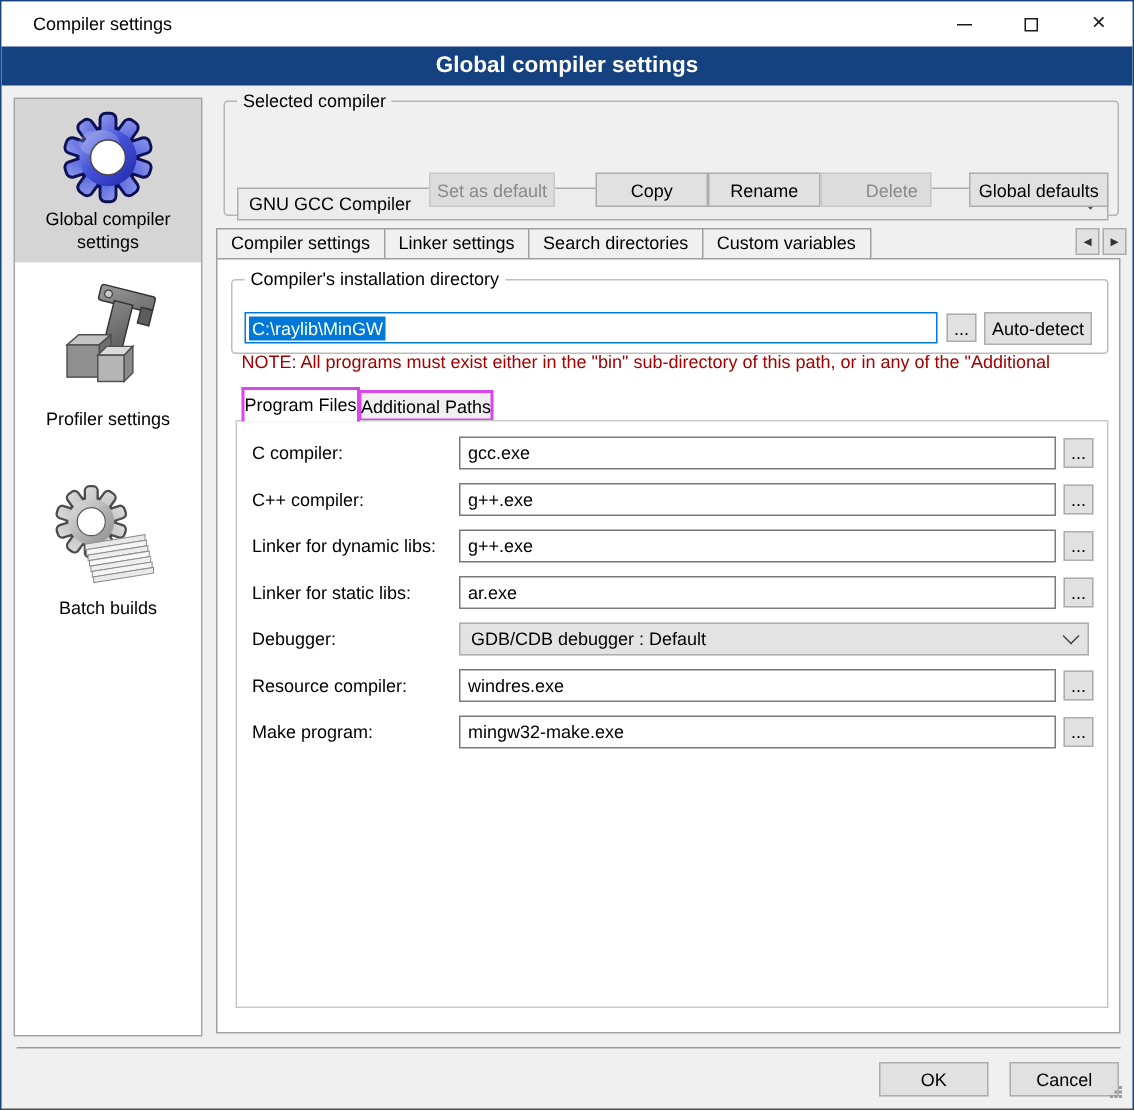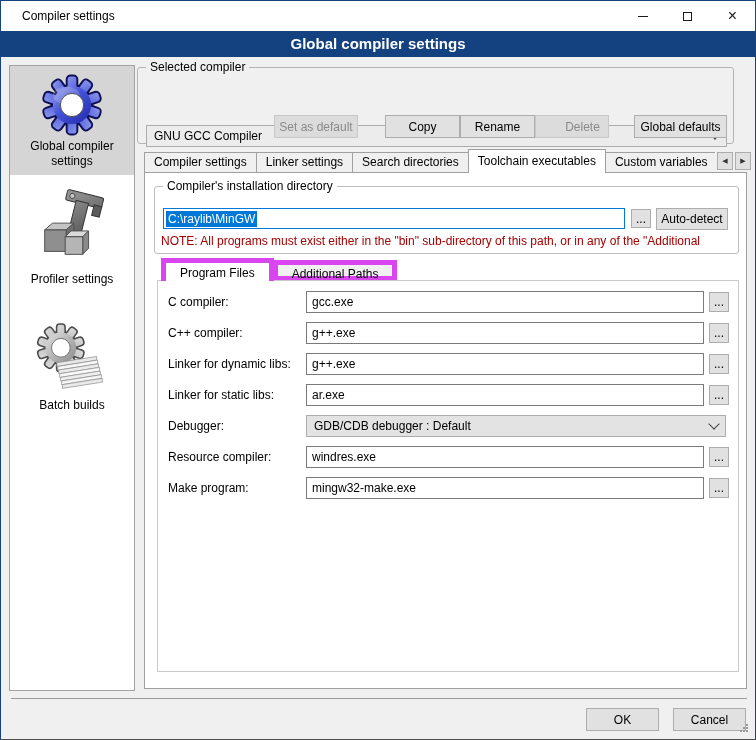--- a/index.html
+++ b/index.html
@@ -35,53 +35,53 @@
   .legend.on-white{background:#fff;}
   
   .btn{position:absolute;background:#e1e1e1;border:1px solid #adadad;box-sizing:border-box;
        display:flex;align-items:center;justify-content:center;font-size:12px;cursor:default;}
   .btn.disabled{background:#dcdcdc;border-color:#c8c8c8;color:#8a8a8a;}
   .combo{background:#ececec;border:1px solid #adadad;box-sizing:border-box;
          display:flex;align-items:center;padding:0 7px;cursor:default;}
   .chev{width:7px;height:7px;border-right:1.4px solid #444;border-bottom:1.4px solid #444;
         transform:rotate(45deg);margin-left:auto;margin-top:-4px;flex:0 0 auto;}
   
-  .gb1{left:136px;top:66px;width:597px;height:77px;}
+  .gb1{left:148px;top:66px;width:597px;height:77px;}
   .combo1{position:absolute;left:8px;top:21px;width:581px;height:22px;margin-top:36px;}
   .gb1 .btn{top:47px;height:23px;}
   .b-set{left:136px;width:84px;}
   .b-copy{left:247px;width:75px;}
   .b-rename{left:322px;width:75px;}
   .b-delete{left:397px;width:74px;padding-left:21px;}
   .b-reset{left:496px;width:93px;}
   
   .tabs{position:absolute;left:143px;top:148px;width:571px;height:24px;display:flex;
         align-items:flex-end;overflow:hidden;}
   .tab{height:21px;box-sizing:border-box;border:1px solid #a0a0a0;margin-left:-1px;
        background:#f0f0f0;padding:0 9px;line-height:19px;white-space:nowrap;cursor:default;}
   .tab:first-child{margin-left:0;}
   .tab.active{height:24px;background:#fff;border-bottom:none;position:relative;z-index:5;line-height:22px;}
   .tab-scroll{position:absolute;left:716px;top:151px;display:flex;gap:2px;z-index:6;}
   .scroll-btn{width:16px;height:18px;background:#e1e1e1;border:1px solid #adadad;box-sizing:border-box;
               display:flex;align-items:center;justify-content:center;font-size:7px;color:#333;cursor:default;}
   
   .page{position:absolute;left:143px;top:171px;width:603px;height:517px;background:#fff;
         border:1px solid #a0a0a0;box-sizing:border-box;z-index:1;}
-  .gb2{left:9px;top:13px;width:585px;height:68px;border-color:#bdbdbd;}
+  .gb2{left:9px;top:13px;width:585px;height:50px;border-color:#bdbdbd;}
   .dir-input{position:absolute;left:8px;top:21px;width:462px;height:21px;background:#fff;
              border:1px solid #0078d7;box-sizing:border-box;display:flex;align-items:center;
              padding-left:2px;overflow:hidden;cursor:text;}
   .dir-sel{background:#0078d7;color:#fff;padding:1px 2px;white-space:nowrap;}
   .dir-browse{left:476px;top:22px;width:20px;height:19px;}
   .autodetect{left:501px;top:21px;width:72px;height:22px;}
   .note{position:absolute;left:6px;top:47px;right:3px;color:#a40000;white-space:nowrap;overflow:hidden;}
   
   .subtabs{position:absolute;left:16px;top:85px;height:23px;display:flex;align-items:flex-end;}
-  .subtab{height:21px;box-sizing:border-box;border:5px solid #d946ef;margin-left:-1px;background:#f0f0f0;
-          padding:0 14px;line-height:19px;white-space:nowrap;cursor:default;}
+  .subtab{height:21px;box-sizing:border-box;border:2px solid #d946ef;margin-left:-1px;background:#f0f0f0;
+          padding:0 0;line-height:19px;white-space:nowrap;cursor:default;}
   .subtab:first-child{margin-left:0;}
   .subtab.active{height:23px;background:#fff;border-bottom:none;position:relative;z-index:3;line-height:21px;}
   .subpage{position:absolute;left:12px;top:107px;width:582px;height:392px;background:#fff;
            border:1px solid #c9c9c9;box-sizing:border-box;z-index:1;}
   
   .frow{position:absolute;left:0;width:100%;height:22px;}
   .r0{top:10px;}.r1{top:41px;}.r2{top:72px;}.r3{top:103px;}.r4{top:134px;}.r5{top:165px;}.r6{top:196px;}
   .flabel{position:absolute;left:10px;top:4px;white-space:nowrap;}
   .finput{position:absolute;left:148px;top:0;width:398px;height:22px;border:1px solid #7a7a7a;
           box-sizing:border-box;padding:0 5px;font-family:"Liberation Sans",sans-serif;font-size:12px;
@@ -227,21 +227,20 @@
     <div class="btn b-copy">Copy</div>
     <div class="btn b-rename">Rename</div>
     <div class="btn disabled b-delete">Delete</div>
     <div class="btn b-reset">Global defaults</div>
   </div>
 
   <div class="tabs">
     <div class="tab">Compiler settings</div>
     <div class="tab">Linker settings</div>
     <div class="tab">Search directories</div>
-    <div class="tab active">Toolchain executables</div>
     <div class="tab">Custom variables</div>
 
   </div>
   <div class="tab-scroll">
     <div class="scroll-btn">
         <span>◀</span>
       </div>
     <div class="scroll-btn">
         <span>▶</span>
       </div>

